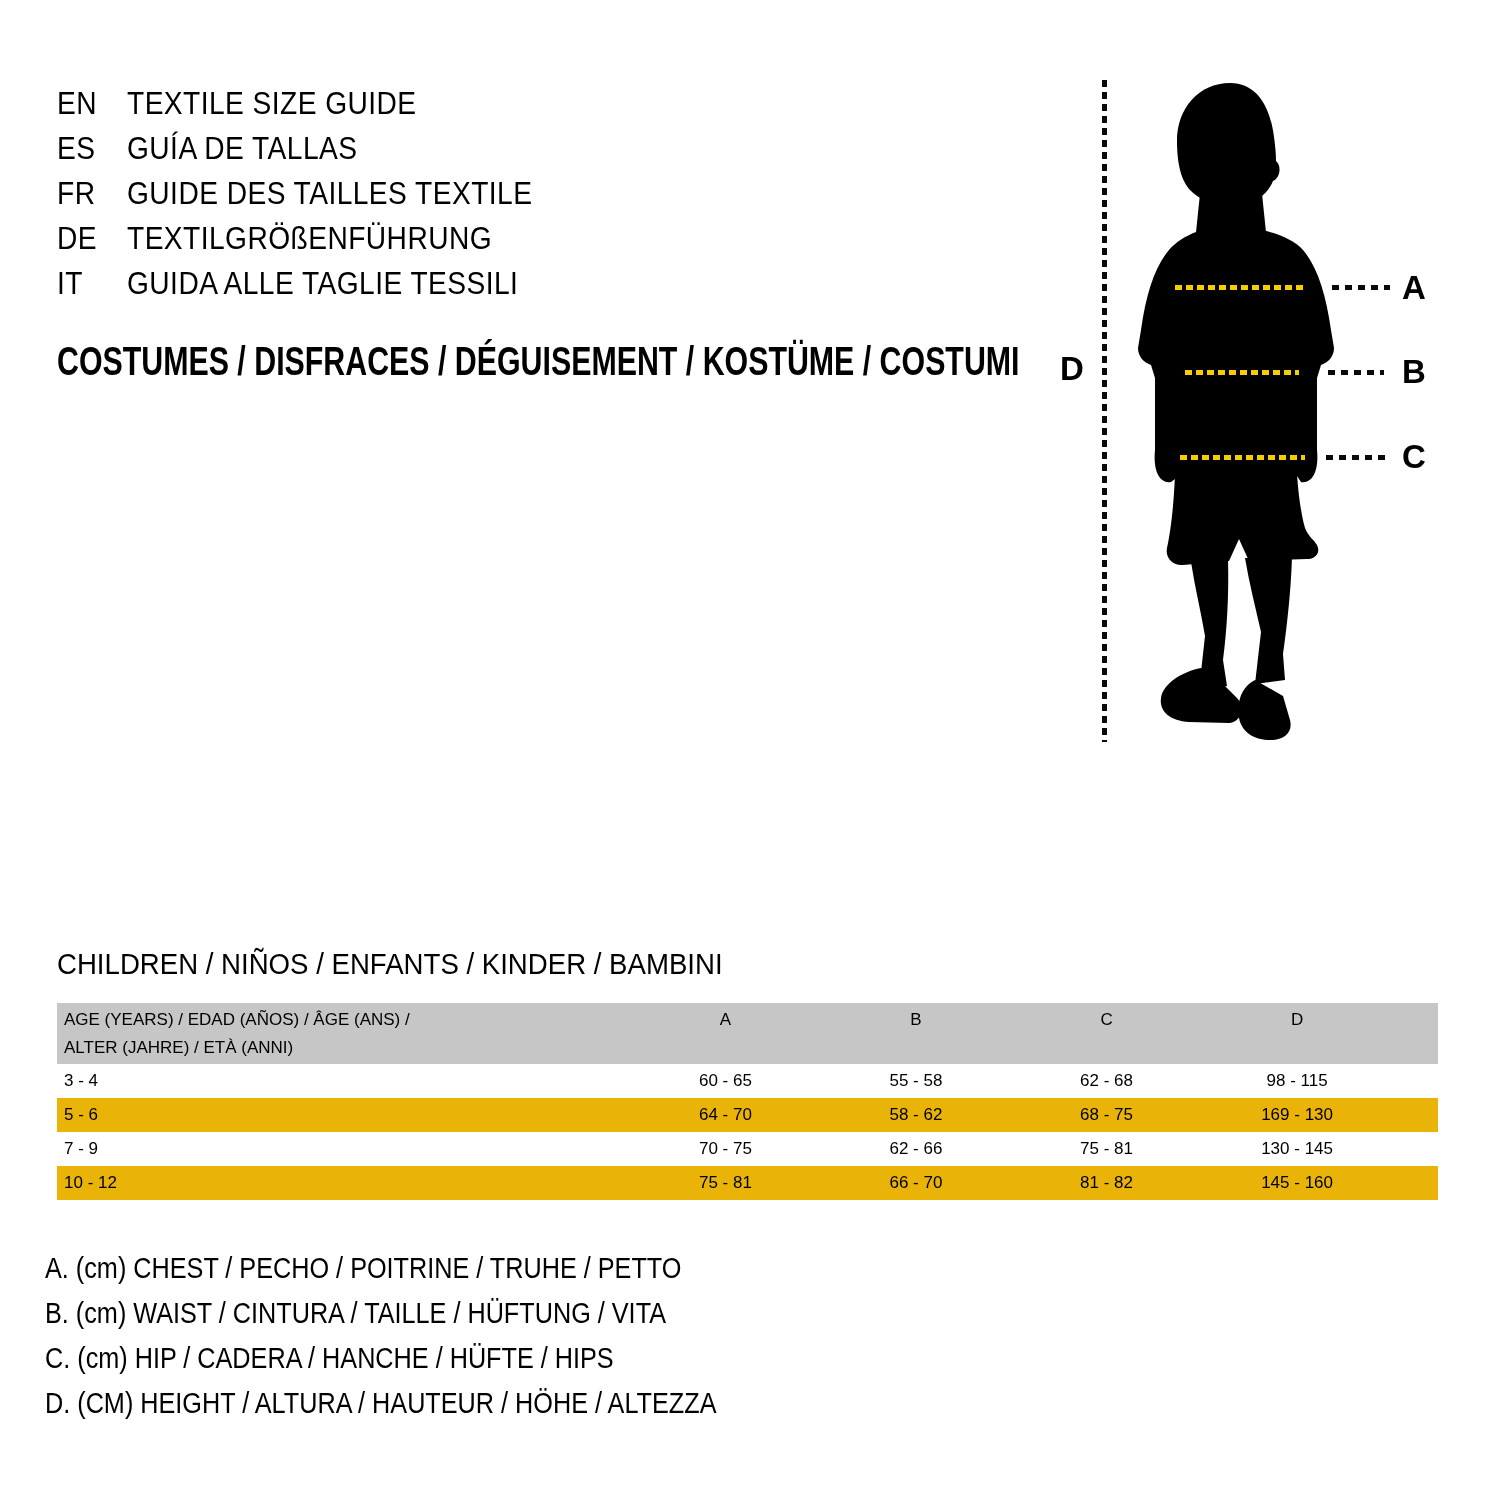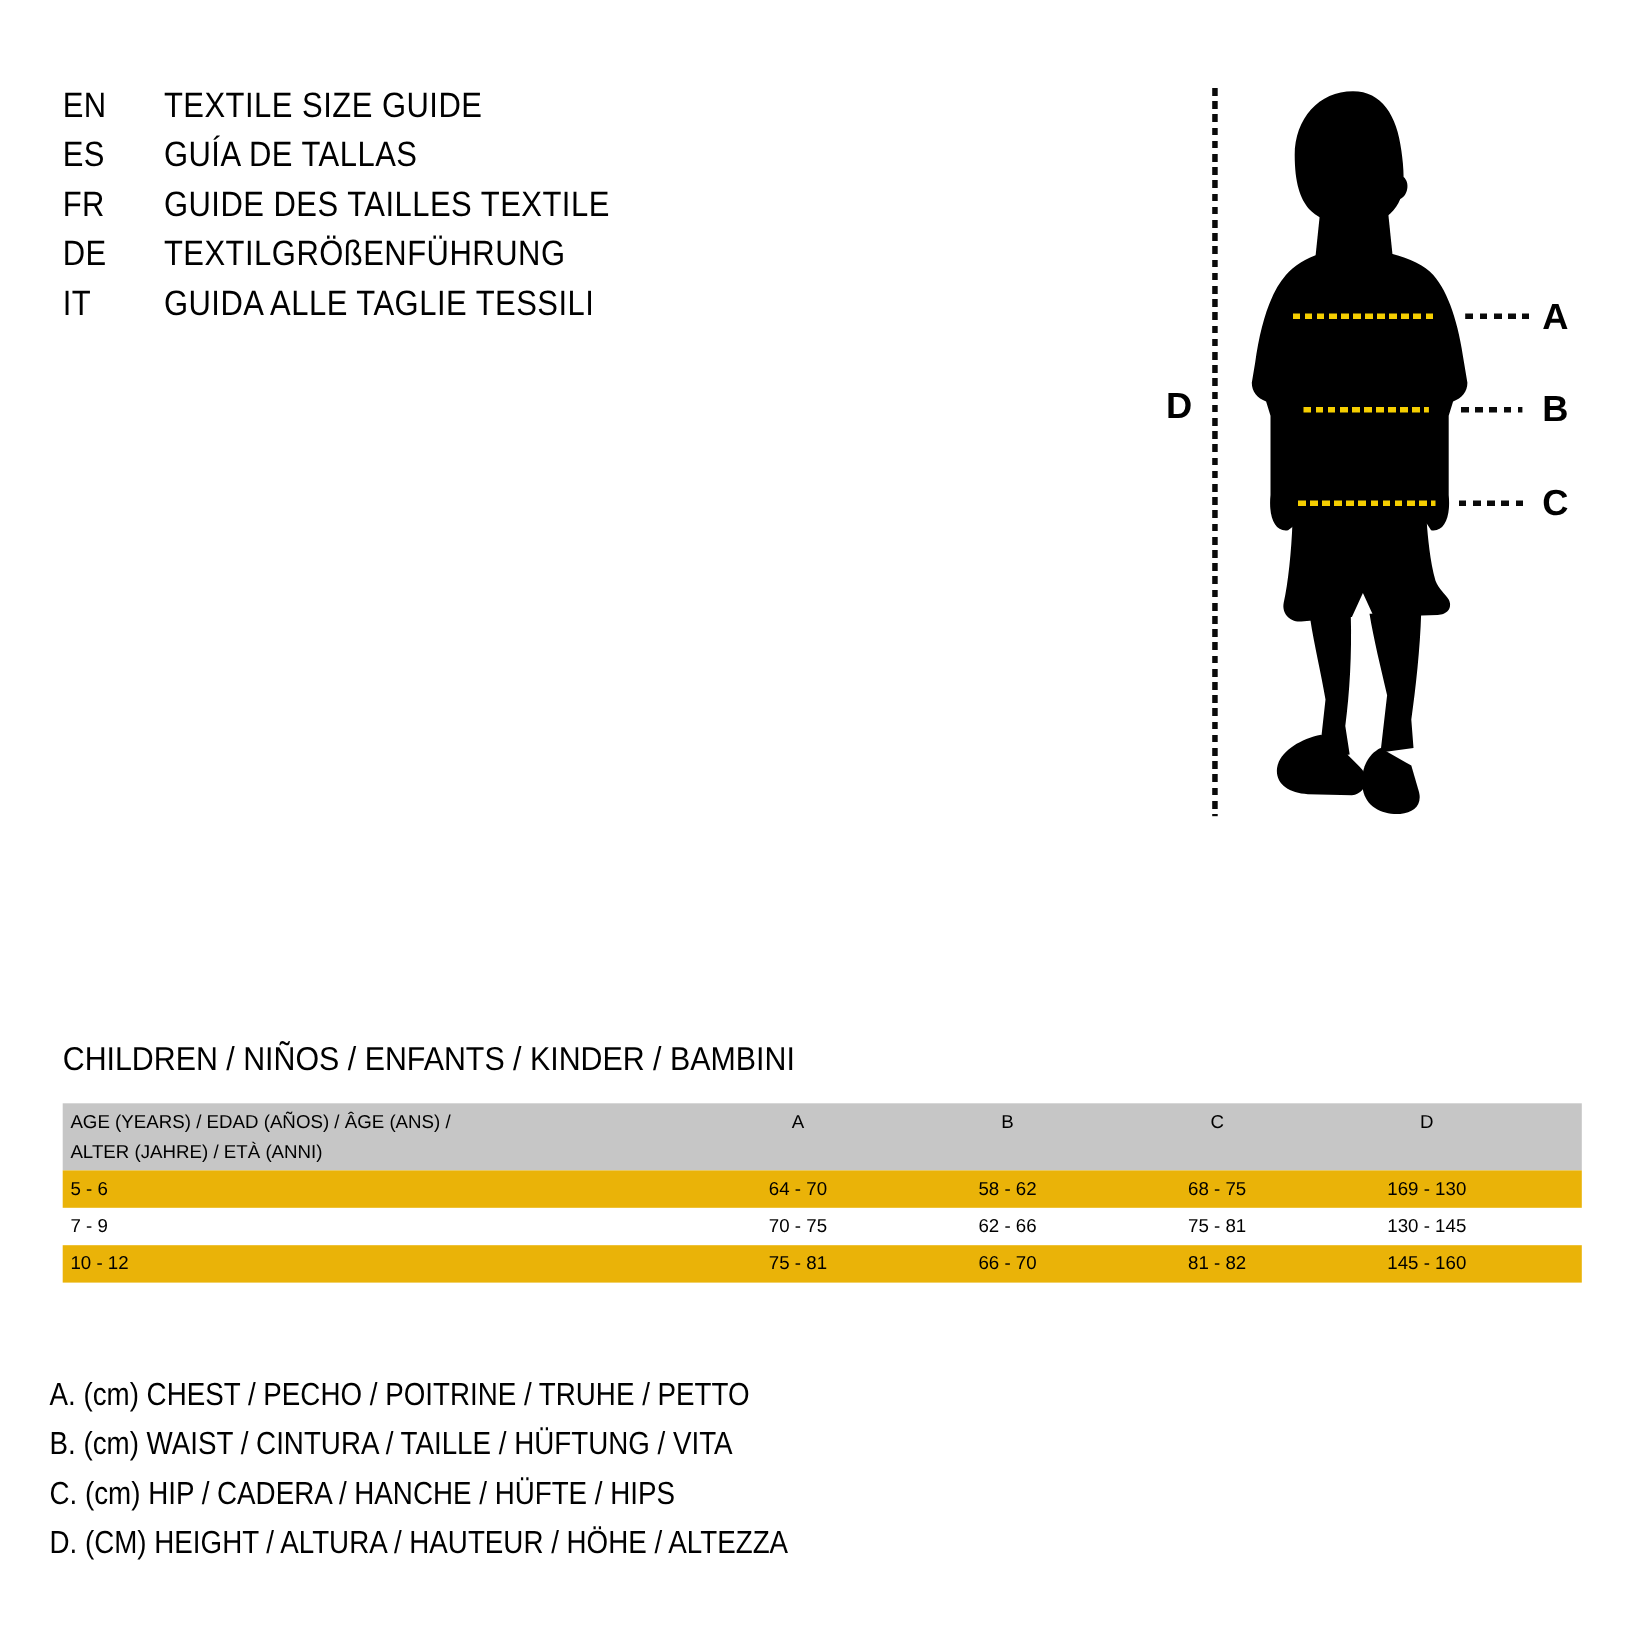--- a/index.html
+++ b/index.html
@@ -4,21 +4,21 @@
 <style>
   * { margin:0; padding:0; box-sizing:border-box; }
   html,body { background:#ffffff; }
   body { font-family:"Liberation Sans", sans-serif; color:#000; }
   .canvas { position:relative; width:1501px; height:1500px; background:#fff; overflow:hidden; }
 
   .cond { display:inline-block; white-space:nowrap; transform:scaleX(0.88); transform-origin:0 50%; }
 
   
   .lang-list { position:absolute; left:57px; top:77px; }
-  .lang-row { height:45px; display:flex; align-items:flex-start; font-size:32px; letter-spacing:0.5px;gap:22px; }
+  .lang-row { height:45px; display:flex; align-items:flex-end; font-size:32px; letter-spacing:0.5px; }
   .lang-code { width:70px; flex:0 0 70px; }
 
   
   .category { position:absolute; left:57px; top:338px; font-size:41px; font-weight:bold; letter-spacing:0; }
   .category .cond { transform:scaleX(0.74); }
 
   
   .figure { position:absolute; left:0; top:0; width:1501px; height:780px; }
   .vline { position:absolute; left:1102px; top:80px; width:5px; height:662px;
            background:repeating-linear-gradient(180deg,#0a0a0a 0 7px,transparent 7px 12px); }
@@ -79,20 +79,21 @@
     <div class="lang-row">
       <span class="lang-code"><span class="cond">DE</span></span>
       <span class="cond">TEXTILGRÖßENFÜHRUNG</span>
     </div>
     <div class="lang-row">
       <span class="lang-code"><span class="cond">IT</span></span>
       <span class="cond">GUIDA ALLE TAGLIE TESSILI</span>
     </div>
   </section>
 
+  <h1 class="category"><span class="cond">COSTUMES / DISFRACES / DÉGUISEMENT / KOSTÜME / COSTUMI</span></h1>
 
   <div class="figure">
     <div class="vline"></div>
     <div class="m-label d">D</div>
 
     <svg class="silhouette" width="260" height="680" viewBox="0 0 260 680">
       <g fill="#000000">
 
         <path d="M115,5 C84,5 62,30 62,63 C62,88 67,103 75,112 C82,119 90,123 98,125 L134,125 C146,121 154,113 158,103 C165,100 167,88 161,83 C161,75 160,66 159,59 C155,27 141,5 115,5 Z"></path>
 
@@ -130,20 +131,27 @@
       <div class="age-cell">
         <span>AGE (YEARS) / EDAD (AÑOS) / ÂGE (ANS) /</span><br>
         <span>ALTER (JAHRE) / ETÀ (ANNI)</span>
       </div>
       <div class="col-letter">A</div>
       <div class="col-letter">B</div>
       <div class="col-letter">C</div>
       <div class="col-letter">D</div>
     </div>
 
+    <div class="trow">
+      <div class="age-cell">3 - 4</div>
+      <div class="num">60 - 65</div>
+      <div class="num">55 - 58</div>
+      <div class="num">62 - 68</div>
+      <div class="num">98 - 115</div>
+    </div>
     <div class="trow alt">
       <div class="age-cell">5 - 6</div>
       <div class="num">64 - 70</div>
       <div class="num">58 - 62</div>
       <div class="num">68 - 75</div>
       <div class="num">169 - 130</div>
     </div>
     <div class="trow">
       <div class="age-cell">7 - 9</div>
       <div class="num">70 - 75</div>

